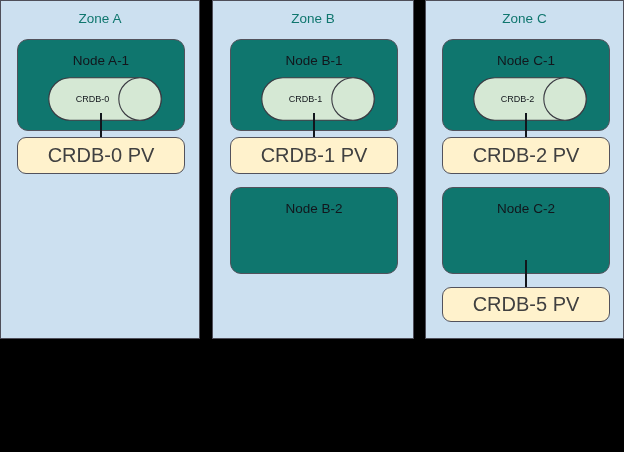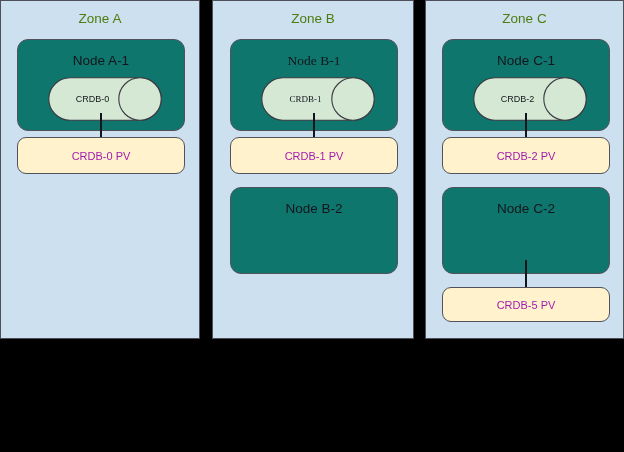--- a/index.html
+++ b/index.html
@@ -33,21 +33,21 @@
     border: 1px solid #4F4F5A;
     box-sizing: border-box;
   }
   .zone-title {
     position: absolute;
     left: 0;
     right: 0;
     top: 9px;
     text-align: center;
     font-size: 13.5px;
-    color: #4d7c0f;
+    color: #0f766e;
     line-height: 18px;
     white-space: nowrap;
   }
 
   
   .node {
     position: absolute;
     background: #0f766e;
     border: 1px solid #52525C;
     border-radius: 11px;
@@ -93,22 +93,22 @@
     position: absolute;
     background: #FFF2CC;
     border: 1px solid #52525C;
     border-radius: 9px;
     box-sizing: border-box;
     display: flex;
     align-items: center;
     justify-content: center;
   }
   .pv-label {
-    font-size: 11px;
-    color: #a21caf;
+    font-size: 20px;
+    color: #404040;
     white-space: nowrap;
   }
 
   
   .connector {
     position: absolute;
     width: 1.6px;
     background: #12161C;
   }
 </style>
@@ -135,21 +135,21 @@
     <div class="connector" style="left:99px; top:112px; height:26px;"></div>
 
     <div class="pv" style="left:16px; top:136px; width:168px; height:37px;">
       <span class="pv-label">CRDB-0 PV</span>
     </div>
   </div>
 
   <div class="zone" style="left:212px; width:202px; height:339px;">
     <div class="zone-title">Zone B</div>
 
-    <div class="node" style="left:17px; top:38px; width:168px; height:92px;font-family:Liberation Serif, serif;">
+    <div class="node" style="left:17px; top:38px; width:168px; height:92px;">
       <div class="node-title">Node B-1</div>
 
       <div class="cyl" style="left:30px; top:37px; width:114px; height:44px;">
         <svg width="114" height="44" viewBox="0 0 114 44" aria-hidden="true">
           <path d="M22,0.8 H92 A21.2,21.2 0 0 1 92,43.2 H22 A21.2,21.2 0 0 1 22,0.8 Z" fill="#D5E8D4" stroke="#3A3A42" stroke-width="1.1"></path>
           <ellipse cx="92" cy="22" rx="21.2" ry="21.2" fill="#D5E8D4" stroke="#3A3A42" stroke-width="1.1"></ellipse>
         </svg>
         <div class="cyl-label">CRDB-1</div>
       </div>
     </div>

